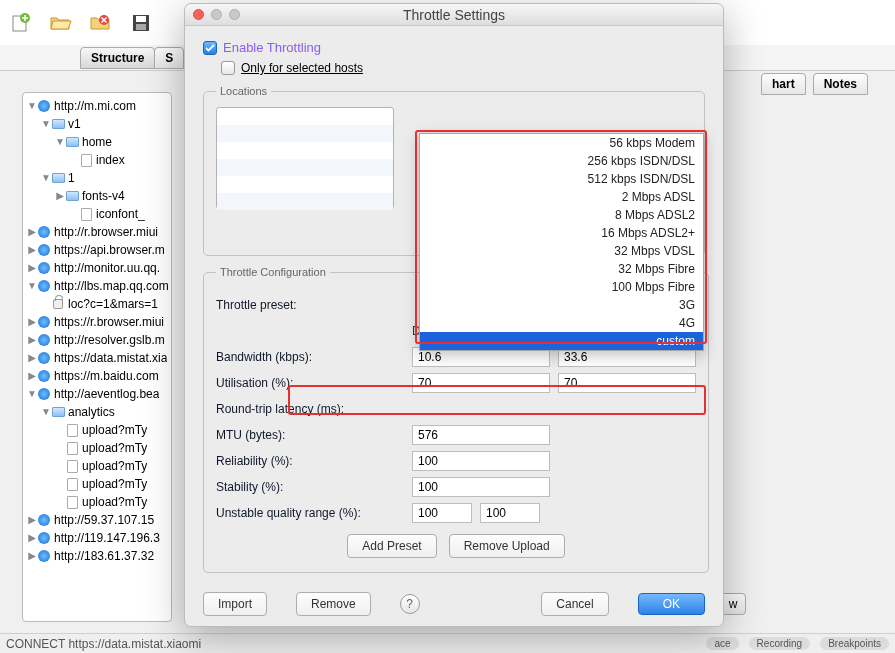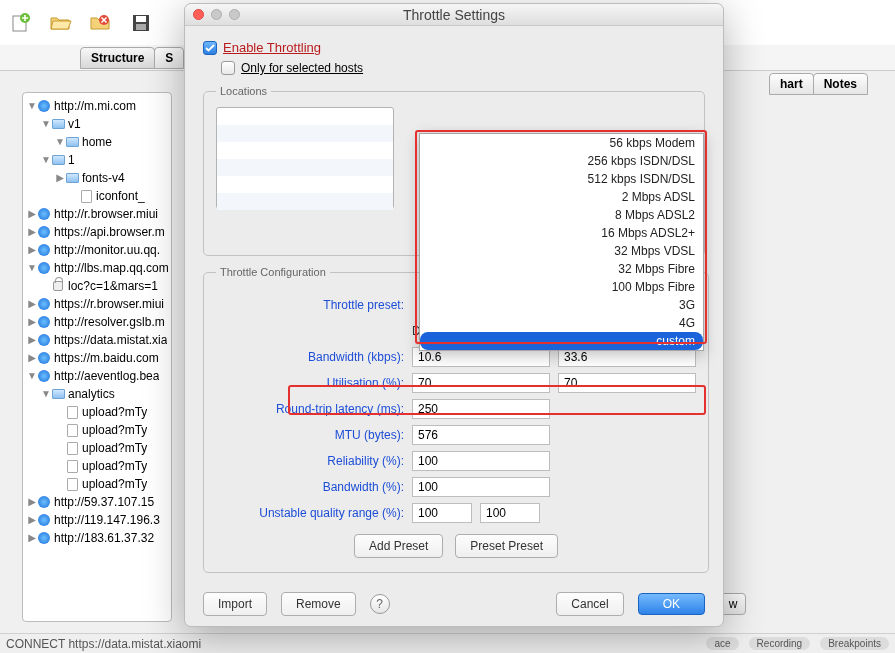--- a/index.html
+++ b/index.html
@@ -22,21 +22,21 @@
     .tree .ic { width: 14px; height: 14px; display: inline-flex; align-items: center; justify-content: center; margin-right: 3px; }
     .tree .globe { border-radius: 50%; background: radial-gradient(#6cc0ff,#1a6dd8); width: 12px; height: 12px; }
     .tree .folder { width: 13px; height: 10px; background: linear-gradient(#cfe8ff,#8fc1f0); border: 1px solid #6fa3d4; border-radius: 1px; }
     .tree .page { width: 11px; height: 13px; background: #fff; border: 1px solid #aaa; border-radius: 1px; }
     .tree .lock { width: 10px; height: 10px; border: 1px solid #999; border-radius: 2px; position: relative; background: #eee; }
     .tree .lock::before { content:""; position:absolute; top:-5px; left:1px; width:6px; height:5px; border:1px solid #999; border-bottom:none; border-radius:4px 4px 0 0; }
     .tree .txt { overflow: hidden; text-overflow: ellipsis; }
     .ind0{padding-left:2px}.ind1{padding-left:16px}.ind2{padding-left:30px}.ind3{padding-left:44px}
 
     
-    .right-tabs { position: absolute; right: 28px; top: 73px; display: flex; gap: 0; }
+    .right-tabs { position: absolute; right: 28px; top: 73px; display: flex; gap: 8px; }
     .right-tabs .tab { padding: 3px 10px; }
 
     
     .bottom-cut { position: absolute; left: 720px; bottom: 38px; width: 26px; height: 22px; border:1px solid #aaa; border-radius:4px; background:linear-gradient(#fdfdfd,#e3e3e3); display:flex; align-items:center; justify-content:center; }
 
     
     .status { position: absolute; left: 0; bottom: 0; width: 100%; height: 20px; background: #efefef; border-top: 1px solid #d0d0d0; display: flex; align-items: center; padding: 0 6px; gap: 10px; color: #555; font-size: 11px; }
     .status .spacer { flex: 1; }
     .status .pill { background: #dcdcdc; border-radius: 9px; padding: 1px 8px; font-size: 10px; color: #555; }
 
@@ -49,49 +49,49 @@
     .tl.y { background:#c9c9c9; border:1px solid #aeaeae; }
     .tl.g { background:#c9c9c9; border:1px solid #aeaeae; }
     .dlg-title { margin: 0 auto; color: #444; font-size: 14px; text-align: center; }
 
     .dlg-body { padding: 14px 18px 52px; }
     .chk-row { display: flex; align-items: center; gap: 6px; margin-bottom: 6px; }
     .chk { width: 14px; height: 14px; border: 1px solid #9a9a9a; border-radius: 3px; background: linear-gradient(#fff,#e8e8e8); display: inline-flex; align-items: center; justify-content: center; }
     .chk.checked { background: linear-gradient(#6db8ff,#2b7de0); border-color:#1d63c0; color:#fff; }
     .chk.checked svg { display:block; }
     .chk svg { display:none; width:10px; height:10px; }
-    .chk-label.bold { font-weight: 500; color: #b91c1c; font-size: 13px; text-decoration: underline; }
+    .chk-label.bold { font-weight: 500; color: #8b5cf6; font-size: 13px; }
 
     fieldset { border: 1px solid #c2c2c2; border-radius: 5px; margin-top: 10px; padding: 10px 12px 14px; position: relative; }
     legend { color: #666; padding: 0 4px; font-size: 11px; }
 
     .locations-box { height: 102px; background: #fff; border: 1px solid #b3b3b3; border-radius: 3px; width: 178px; }
     .locations-box .row { height: 17px; }
     .locations-box .row.alt { background: #f3f7fb; }
     .loc-btns { text-align: center; margin-top: 8px; }
     .btn { display:inline-block; padding: 4px 14px; background: linear-gradient(#fdfdfd,#efefef); border: 1px solid #adadad; border-radius: 4px; font-size: 12px; color:#333; }
     .btn.primary { background: linear-gradient(#75b9ff,#2e83e8); border-color:#1964c2; color:#fff; padding:3px 24px; }
 
     .dropdown-overlay { position: absolute; left: 419px; top: 133px; width: 285px; background: #fff; border: 1px solid #a5a5a5; box-shadow: 0 4px 14px rgba(0,0,0,.25); z-index: 20; text-align: right; }
     .dropdown-overlay .item { padding: 1px 8px; color: #222; font-size: 12px; line-height: 16px; }
-    .dropdown-overlay .item.selected { background: #1a63da; color: #fff; border-radius: 8px; }
+    .dropdown-overlay .item.selected { background: #1a63da; color: #fff; }
 
     .red-box { border: 2px solid #e53030; border-radius: 3px; pointer-events: none; position: absolute; z-index: 30; }
     .red1 { left: 415px; top: 130px; width: 292px; height: 214px; }
     .red2 { left: 288px; top: 385px; width: 418px; height: 30px; }
 
     .config-rows { margin-top: 4px; }
     .cfg-row { display: flex; align-items: center; height: 26px; gap: 8px; }
-    .cfg-label { width: 188px; text-align: right; color: #1d4ed8; }
+    .cfg-label { width: 188px; color: #0f172a; }
     .cfg-head { width: 138px; text-align: left; color: #333; }
     .txtin { width: 138px; height: 20px; border: 1px solid #bdbdbd; background: #fff; padding: 0 5px; font-size: 12px; }
     .txtin.sm { width: 60px; }
     .preset-btns { display: flex; justify-content: center; gap: 12px; margin-top: 8px; }
 
-    .dlg-footer { position: absolute; left: 0; bottom: 0; width: 100%; height: 44px; display: flex; align-items: center; padding: 0 18px; gap: 14px; }
+    .dlg-footer { position: absolute; left: 0; bottom: 0; width: 100%; height: 44px; display: flex; align-items: center; padding: 0 18px; gap: 29px; }
     .dlg-footer .spacer { flex: 1; }
     .help { width: 20px; height: 20px; border-radius: 50%; border: 1px solid #9a9a9a; background: linear-gradient(#fff,#e6e6e6); display:inline-flex; align-items:center; justify-content:center; color:#666; }
   </style>
 </head>
 <body>
 
 <div class="toolbar">
   <span class="tb-icon">
     <svg width="20" height="20" viewBox="0 0 20 20">
         <rect x="2" y="3" width="13" height="15" fill="#fff" stroke="#888"></rect>
@@ -142,20 +142,27 @@
         </span>
         <span class="txt">v1</span>
       </li>
       <li class="ind2">
         <span class="tw">▼</span>
         <span class="ic">
           <span class="folder"></span>
         </span>
         <span class="txt">home</span>
       </li>
+      <li class="ind3">
+        <span class="tw"></span>
+        <span class="ic">
+          <span class="page"></span>
+        </span>
+        <span class="txt">index</span>
+      </li>
       <li class="ind1">
         <span class="tw">▼</span>
         <span class="ic">
           <span class="folder"></span>
         </span>
         <span class="txt">1</span>
       </li>
       <li class="ind2">
         <span class="tw">▶</span>
         <span class="ic">
@@ -376,43 +383,42 @@
           <input class="txtin" value="10.6" style="">
           <input class="txtin" value="33.6" style="">
         </div>
         <div class="cfg-row">
           <span class="cfg-label">Utilisation (%):</span>
           <input class="txtin" value="70" style="">
           <input class="txtin" value="70" style="">
         </div>
         <div class="cfg-row">
           <span class="cfg-label">Round-trip latency (ms):</span>
-          <input class="txtin" value="250" style="">
         </div>
         <div class="cfg-row">
           <span class="cfg-label">MTU (bytes):</span>
           <input class="txtin" value="576" style="">
         </div>
         <div class="cfg-row">
           <span class="cfg-label">Reliability (%):</span>
           <input class="txtin" value="100" style="">
         </div>
         <div class="cfg-row">
-          <span class="cfg-label">Bandwidth (%):</span>
+          <span class="cfg-label">Stability (%):</span>
           <input class="txtin" value="100" style="">
         </div>
         <div class="cfg-row">
           <span class="cfg-label">Unstable quality range (%):</span>
           <input class="txtin sm" value="100" style="">
           <input class="txtin sm" value="100" style="">
         </div>
       </div>
       <div class="preset-btns">
         <span class="btn">Add Preset</span>
-        <span class="btn">Preset Preset</span>
+        <span class="btn">Remove Upload</span>
       </div>
     </fieldset>
   </div>
 
   <div class="dlg-footer">
     <span class="btn">Import</span>
     <span class="btn">Remove</span>
     <span class="help">?</span>
     <span class="spacer"></span>
     <span class="btn">Cancel</span>

